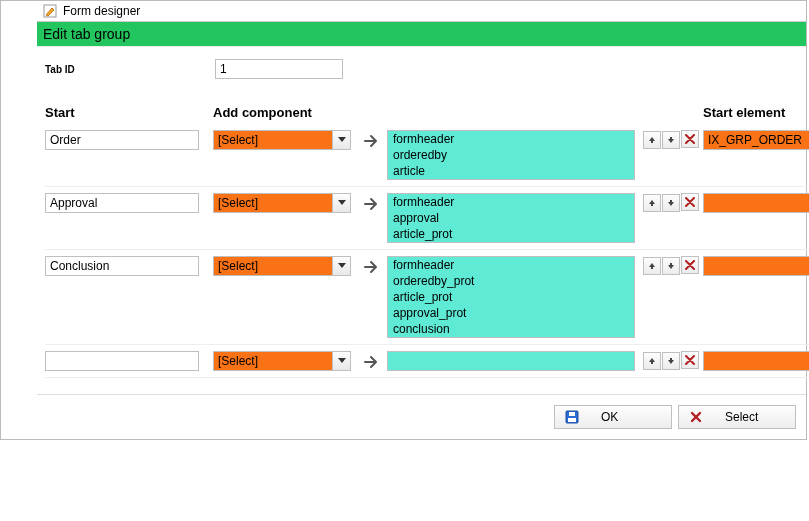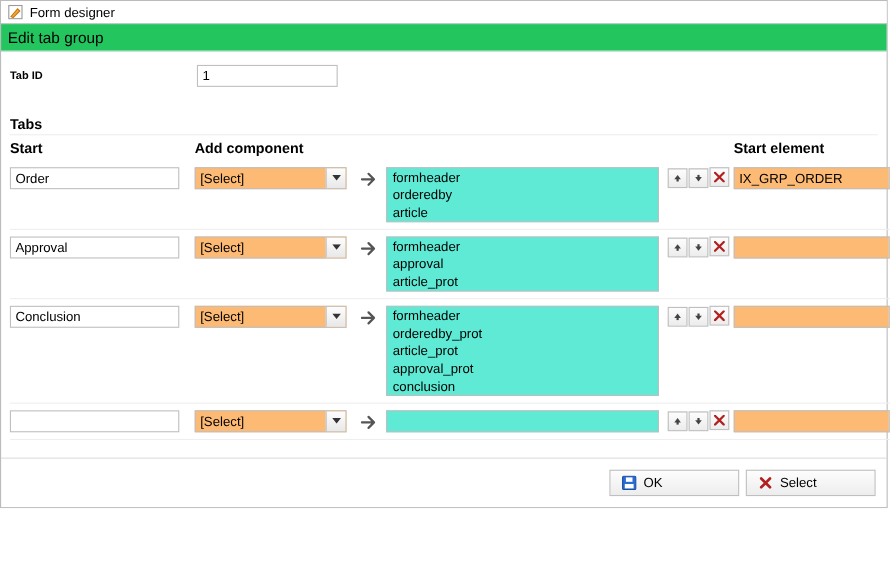--- a/index.html
+++ b/index.html
@@ -8,20 +8,21 @@
     font-family: Arial, Helvetica, sans-serif;
     font-size: 12px;
     color: #000;
     background: #fff;
     width: 809px;
   }
   .window {
     border: 1px solid #bbb;
     width: 807px;
     margin: 0;
+    padding-left: 36px;
   }
   .titlebar {
     display: flex;
     align-items: center;
     gap: 6px;
     padding: 3px 6px;
     background: #fff;
   }
   .app-icon {
     width: 14px; height: 14px;
@@ -61,21 +62,21 @@
   }
   .col-header { width: 168px; }
   .col-addc   { width: 150px; }
   .col-arrow  { width: 24px; }
   .col-list   { width: 256px; }
   .col-act    { width: 60px; }
   .col-start  { width: 170px; }
   .header-input { width: 154px; }
   .combo {
     position: relative; width: 138px; height: 20px;
-    border: 1px solid #bfbfbf; background: #fdba74;
+    border: 1px solid #bfbfbf; background: #f97316;
     display: flex; align-items: center;
   }
   .combo .combo-text { flex: 1; padding: 0 4px; font-size: 12px; overflow: hidden; white-space: nowrap; }
   .combo .combo-btn  {
     width: 18px; height: 18px; border-left: 1px solid #bfbfbf;
     background: linear-gradient(#fdfdfd,#e8e8e8);
     display: flex; align-items: center; justify-content: center;
   }
   .combo .combo-btn svg { display: block; }
   .combo-wide { width: 160px; }
@@ -94,21 +95,21 @@
   }
   .actions { white-space: nowrap; }
   .footer {
     display: flex; justify-content: flex-end; gap: 6px;
     padding: 10px 10px; border-top: 1px solid #ddd;
   }
   .btn {
     min-width: 118px; height: 24px;
     border: 1px solid #bfbfbf;
     background: linear-gradient(#fdfdfd,#ededed);
-    display: inline-flex; align-items: center; gap: 6px;
+    display: inline-flex; align-items: center; gap: 22px;
     padding: 0 10px; cursor: pointer; font-size: 12px;
   }
   .btn .btn-icon { width: 14px; height: 14px; display:inline-flex; align-items:center; justify-content:center; }
 </style>
 </head>
 <body>
 
 <div class="window">
 
   <div class="titlebar">
@@ -123,21 +124,20 @@
 
   <div class="panel-header">Edit tab group</div>
 
   <div class="content">
 
     <div class="row-tabid">
       <div class="lbl-tabid">Tab ID</div>
       <input class="input-text tabid-input" value="1" style="">
     </div>
 
-    <div class="section-label">Tabs</div>
 
     <table class="tabs">
       <colgroup>
         <col class="col-header">
           <col class="col-addc">
           <col class="col-arrow">
         <col class="col-list">
           <col class="col-act">
           <col class="col-start">
       </colgroup>

